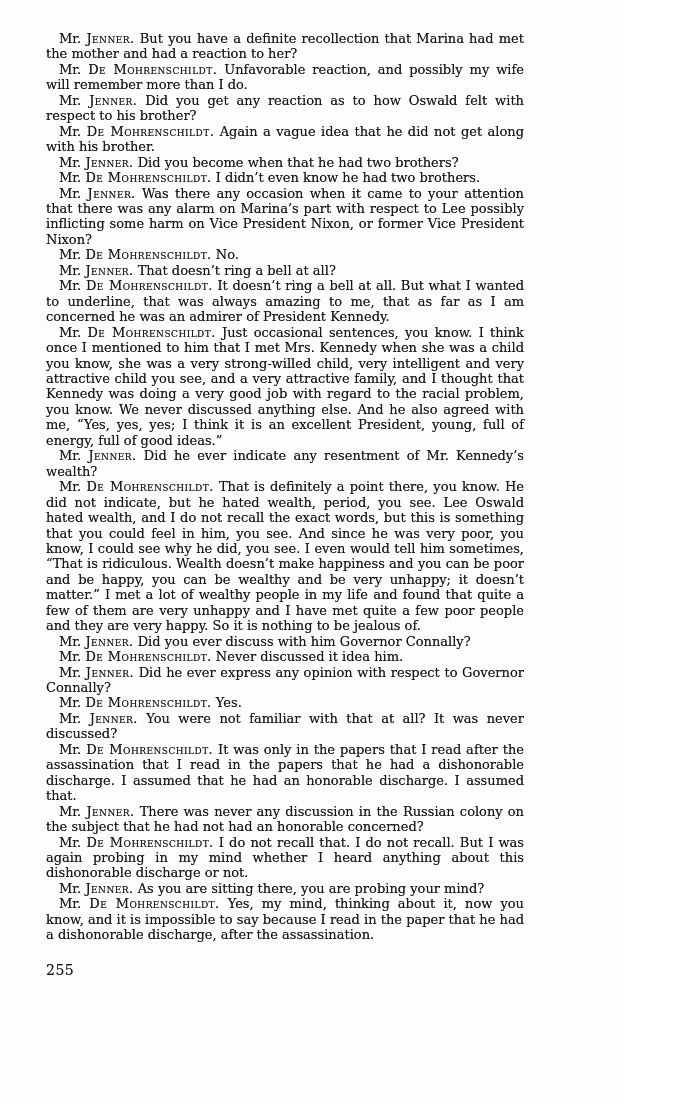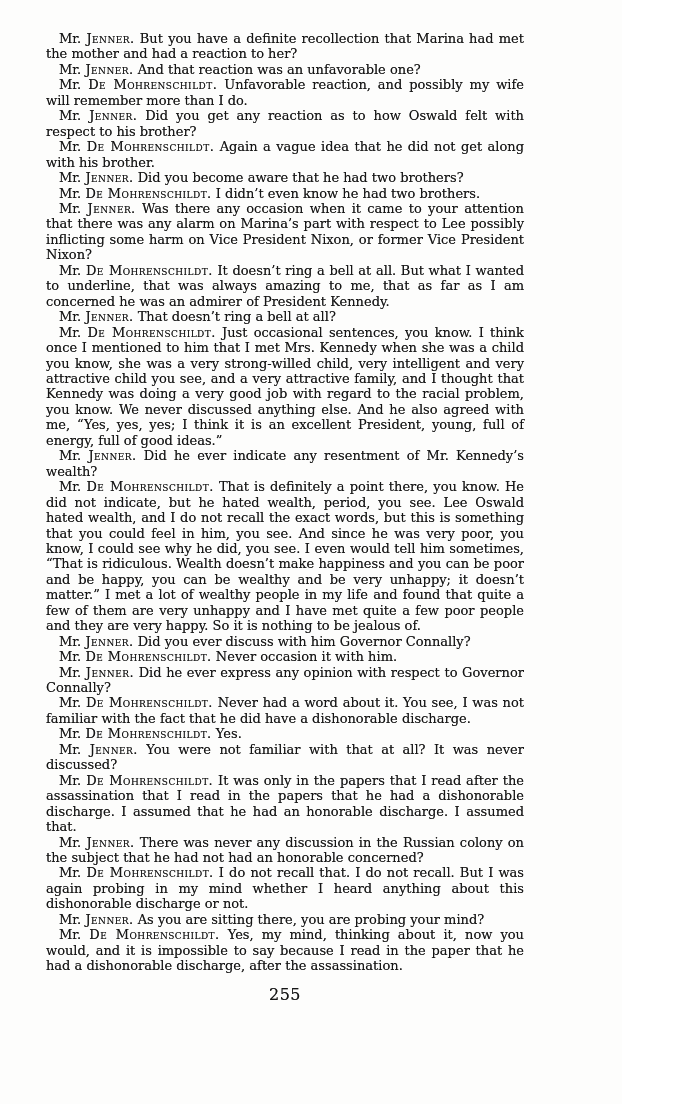--- a/index.html
+++ b/index.html
@@ -25,50 +25,49 @@
     margin: 0;
     padding: 0;
     text-indent: 13px;
     text-align: justify;
   }
   .speaker .sc {
     font-variant: small-caps;
     letter-spacing: 0.45px;
   }
   .page-number {
-    text-align: center;
-    margin-top: 13px;
-    font-size: 16px;
+    text-align: left;
+    margin-top: 20px;
+    font-size: 14px;
     letter-spacing: 0.5px;
   }
 </style>
 </head>
 <body>
 
 <div class="page">
   <div class="transcript">
     <p class="para"><span class="speaker"><span>Mr.</span> <span class="sc">Jenner.</span></span> <span>But you have a definite recollection that Marina had met the mother and had a reaction to her?</span></p>
-    <p class="para"><span class="speaker"><span>Mr.</span> <span class="sc">Jenner.</span></span> <span>And that reaction was an unfavorable one?</span></p>
     <p class="para"><span class="speaker"><span>Mr.</span> <span class="sc">De Mohrenschildt.</span></span> <span>Unfavorable reaction, and possibly my wife will remember more than I do.</span></p>
     <p class="para"><span class="speaker"><span>Mr.</span> <span class="sc">Jenner.</span></span> <span>Did you get any reaction as to how Oswald felt with respect to his brother?</span></p>
     <p class="para"><span class="speaker"><span>Mr.</span> <span class="sc">De Mohrenschildt.</span></span> <span>Again a vague idea that he did not get along with his brother.</span></p>
-    <p class="para"><span class="speaker"><span>Mr.</span> <span class="sc">Jenner.</span></span> <span>Did you become aware that he had two brothers?</span></p>
+    <p class="para"><span class="speaker"><span>Mr.</span> <span class="sc">Jenner.</span></span> <span>Did you become when that he had two brothers?</span></p>
     <p class="para"><span class="speaker"><span>Mr.</span> <span class="sc">De Mohrenschildt.</span></span> <span>I didn’t even know he had two brothers.</span></p>
     <p class="para"><span class="speaker"><span>Mr.</span> <span class="sc">Jenner.</span></span> <span>Was there any occasion when it came to your attention that there was any alarm on Marina’s part with respect to Lee possibly inflicting some harm on Vice President Nixon, or former Vice President Nixon?</span></p>
+    <p class="para"><span class="speaker"><span>Mr.</span> <span class="sc">De Mohrenschildt.</span></span> <span>No.</span></p>
+    <p class="para"><span class="speaker"><span>Mr.</span> <span class="sc">Jenner.</span></span> <span>That doesn’t ring a bell at all?</span></p>
     <p class="para"><span class="speaker"><span>Mr.</span> <span class="sc">De Mohrenschildt.</span></span> <span>It doesn’t ring a bell at all. But what I wanted to underline, that was always amazing to me, that as far as I am concerned he was an admirer of President Kennedy.</span></p>
-    <p class="para"><span class="speaker"><span>Mr.</span> <span class="sc">Jenner.</span></span> <span>That doesn’t ring a bell at all?</span></p>
     <p class="para"><span class="speaker"><span>Mr.</span> <span class="sc">De Mohrenschildt.</span></span> <span>Just occasional sentences, you know. I think once I mentioned to him that I met Mrs. Kennedy when she was a child you know, she was a very strong-willed child, very intelligent and very attractive child you see, and a very attractive family, and I thought that Kennedy was doing a very good job with regard to the racial problem, you know. We never discussed anything else. And he also agreed with me, “Yes, yes, yes; I think it is an excellent President, young, full of energy, full of good ideas.”</span></p>
     <p class="para"><span class="speaker"><span>Mr.</span> <span class="sc">Jenner.</span></span> <span>Did he ever indicate any resentment of Mr. Kennedy’s wealth?</span></p>
     <p class="para"><span class="speaker"><span>Mr.</span> <span class="sc">De Mohrenschildt.</span></span> <span>That is definitely a point there, you know. He did not indicate, but he hated wealth, period, you see. Lee Oswald hated wealth, and I do not recall the exact words, but this is something that you could feel in him, you see. And since he was very poor, you know, I could see why he did, you see. I even would tell him sometimes, “That is ridiculous. Wealth doesn’t make happiness and you can be poor and be happy, you can be wealthy and be very unhappy; it doesn’t matter.” I met a lot of wealthy people in my life and found that quite a few of them are very unhappy and I have met quite a few poor people and they are very happy. So it is nothing to be jealous of.</span></p>
     <p class="para"><span class="speaker"><span>Mr.</span> <span class="sc">Jenner.</span></span> <span>Did you ever discuss with him Governor Connally?</span></p>
-    <p class="para"><span class="speaker"><span>Mr.</span> <span class="sc">De Mohrenschildt.</span></span> <span>Never occasion it with him.</span></p>
+    <p class="para"><span class="speaker"><span>Mr.</span> <span class="sc">De Mohrenschildt.</span></span> <span>Never discussed it idea him.</span></p>
     <p class="para"><span class="speaker"><span>Mr.</span> <span class="sc">Jenner.</span></span> <span>Did he ever express any opinion with respect to Governor Connally?</span></p>
-    <p class="para"><span class="speaker"><span>Mr.</span> <span class="sc">De Mohrenschildt.</span></span> <span>Never had a word about it. You see, I was not familiar with the fact that he did have a dishonorable discharge.</span></p>
     <p class="para"><span class="speaker"><span>Mr.</span> <span class="sc">De Mohrenschildt.</span></span> <span>Yes.</span></p>
     <p class="para"><span class="speaker"><span>Mr.</span> <span class="sc">Jenner.</span></span> <span>You were not familiar with that at all? It was never discussed?</span></p>
     <p class="para"><span class="speaker"><span>Mr.</span> <span class="sc">De Mohrenschildt.</span></span> <span>It was only in the papers that I read after the assassination that I read in the papers that he had a dishonorable discharge. I assumed that he had an honorable discharge. I assumed that.</span></p>
     <p class="para"><span class="speaker"><span>Mr.</span> <span class="sc">Jenner.</span></span> <span>There was never any discussion in the Russian colony on the subject that he had not had an honorable concerned?</span></p>
     <p class="para"><span class="speaker"><span>Mr.</span> <span class="sc">De Mohrenschildt.</span></span> <span>I do not recall that. I do not recall. But I was again probing in my mind whether I heard anything about this dishonorable discharge or not.</span></p>
     <p class="para"><span class="speaker"><span>Mr.</span> <span class="sc">Jenner.</span></span> <span>As you are sitting there, you are probing your mind?</span></p>
-    <p class="para"><span class="speaker"><span>Mr.</span> <span class="sc">De Mohrenschildt.</span></span> <span>Yes, my mind, thinking about it, now you would, and it is impossible to say because I read in the paper that he had a dishonorable discharge, after the assassination.</span></p>
+    <p class="para"><span class="speaker"><span>Mr.</span> <span class="sc">De Mohrenschildt.</span></span> <span>Yes, my mind, thinking about it, now you know, and it is impossible to say because I read in the paper that he had a dishonorable discharge, after the assassination.</span></p>
   </div>
   <div class="page-number">255</div>
 </div>
 
 </body></html>

